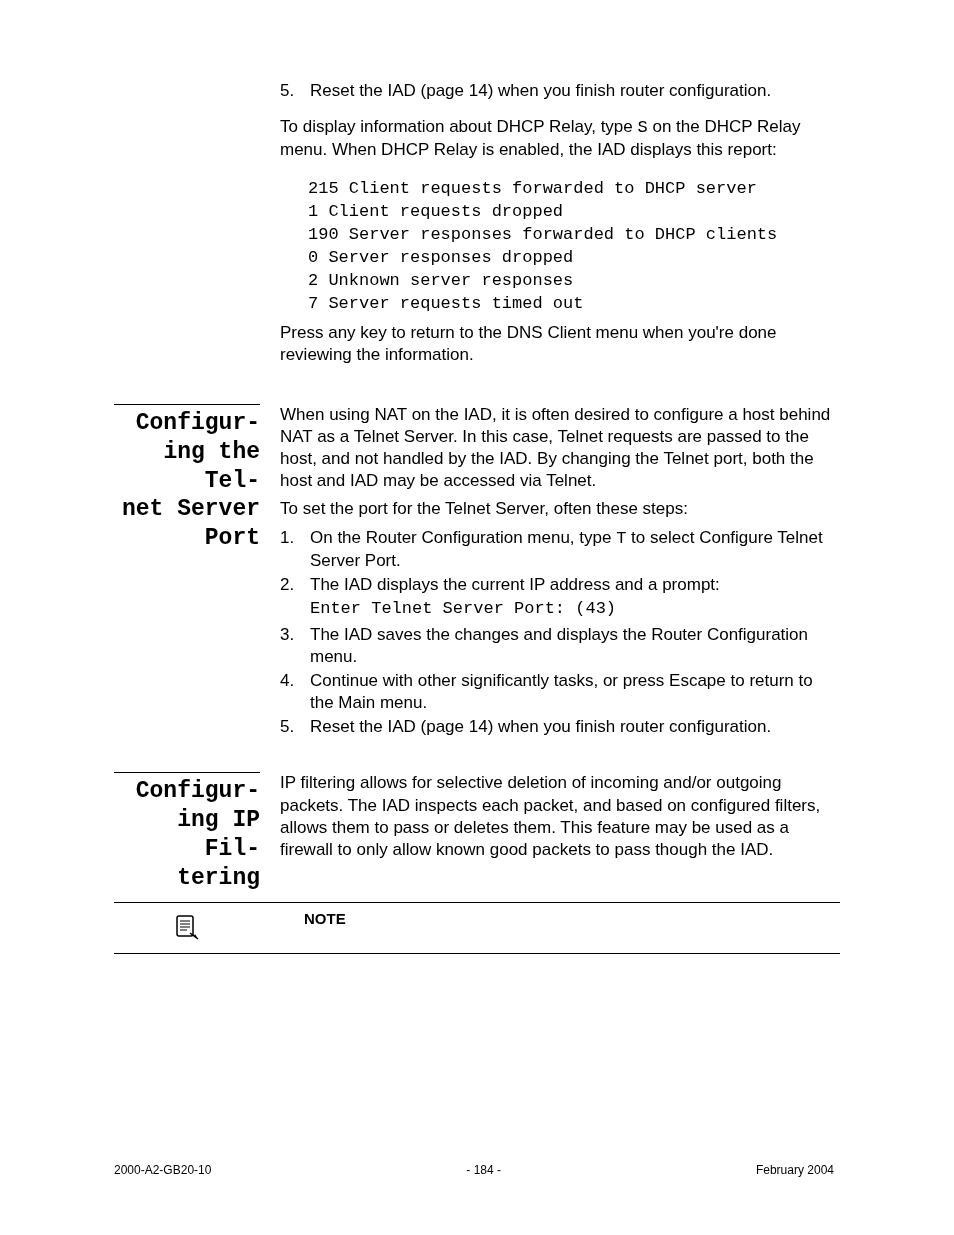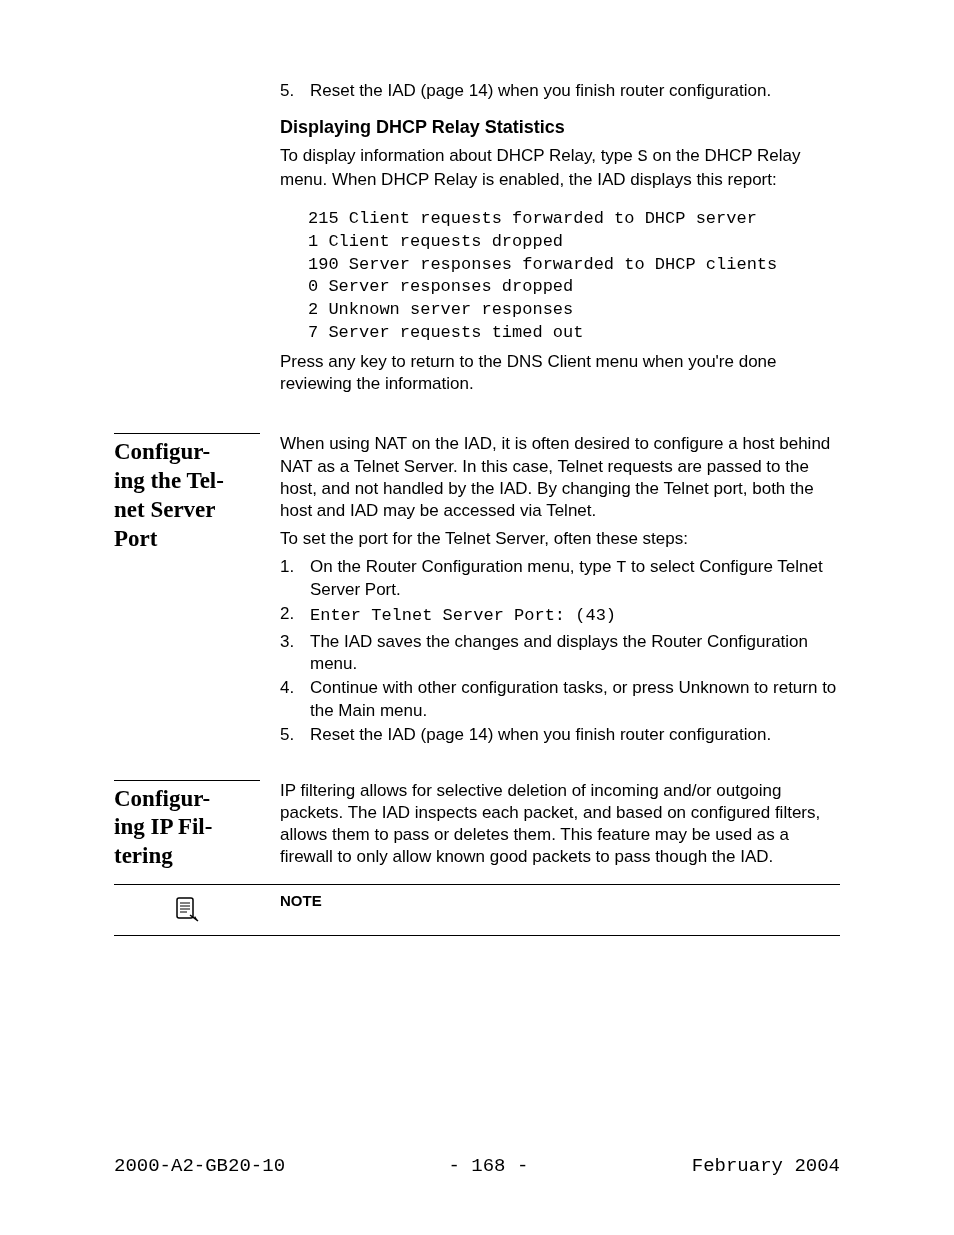--- a/index.html
+++ b/index.html
@@ -28,21 +28,22 @@
     flex: 1;
   }
   .section-rule {
     border-top: 1.5px solid #000;
     margin-bottom: 4px;
   }
   .section-heading {
     font-size: 23px;
     font-weight: bold;
     line-height: 1.25;
-    font-family: Liberation Serif, serif;
+    font-family: Liberation Mono, monospace;
+    text-align: right;
   }
   .sub-heading {
     font-weight: bold;
     font-size: 18px;
     margin-bottom: 6px;
   }
   .para {
     margin-bottom: 6px;
   }
   .mono {
@@ -105,48 +106,47 @@
     border-bottom: 1.5px solid #000;
     padding: 6px 0 10px 0;
     margin-top:10px;
     margin-bottom:10px;
     align-items:flex-start;
   }
   .note-right {
     flex:1;
     display:flex;
     gap:24px;
+    margin-left:24px;
   }
   .footer {
     position: absolute;
     bottom: 56px;
     left: 114px;
-    right: 114px;
+    right: 120px;
     display: flex;
     justify-content: space-between;
-    font-size: 19px;
-    font-family: Liberation Mono, monospace;
+    font-size: 12px;
   }
 </style>
 </head>
 <body>
 
 <div class="page">
 
   <div class="two-col">
     <div class="left-col"></div>
     <div class="right-col">
       <div class="ol">
         <div class="li">
           <div class="li-num">5.</div>
           <div class="li-body">Reset the IAD (page 14) when you finish router configuration.</div>
         </div>
       </div>
       <div style="height:12px"></div>
-      <div class="sub-heading">Displaying DHCP Relay Statistics</div>
       <div class="para">
         <span>To display information about DHCP Relay, type </span><span class="mono">S</span><span> on the DHCP Relay menu. When DHCP Relay is enabled, the IAD displays this report:</span>
       </div>
       <div class="pre-block">215 Client requests forwarded to DHCP server
 1 Client requests dropped
 190 Server responses forwarded to DHCP clients
 0 Server responses dropped
 2 Unknown server responses
 7 Server requests timed out</div>
       <div class="para">Press any key to return to the DNS Client menu when you're done reviewing the information.</div>
@@ -166,30 +166,31 @@
       <div class="ol">
         <div class="li">
           <div class="li-num">1.</div>
           <div class="li-body">
             <span>On the Router Configuration menu, type </span><span class="mono">T</span><span>  to select Configure Telnet Server Port.</span>
           </div>
         </div>
         <div class="li">
           <div class="li-num">2.</div>
           <div class="li-body">
+            <div>The IAD displays the current IP address and a prompt:</div>
             <div class="inner-mono">Enter Telnet Server Port: (43)</div>
           </div>
         </div>
         <div class="li">
           <div class="li-num">3.</div>
           <div class="li-body">The IAD saves the changes and displays the Router Configuration menu.</div>
         </div>
         <div class="li">
           <div class="li-num">4.</div>
-          <div class="li-body">Continue with other configuration tasks, or press Unknown to return to the Main menu.</div>
+          <div class="li-body">Continue with other significantly tasks, or press Escape to return to the Main menu.</div>
         </div>
         <div class="li">
           <div class="li-num">5.</div>
           <div class="li-body">Reset the IAD (page 14) when you finish router configuration.</div>
         </div>
       </div>
     </div>
   </div>
 
   <div class="sec-gap"></div>
@@ -219,15 +220,15 @@
     <div class="note-right">
       <div class="note-label">NOTE</div>
     </div>
   </div>
 
 
 </div>
 
 <div class="footer">
   <div>2000-A2-GB20-10</div>
-  <div>- 168 -</div>
+  <div>- 184 -</div>
   <div>February 2004</div>
 </div>
 
 </body></html>

